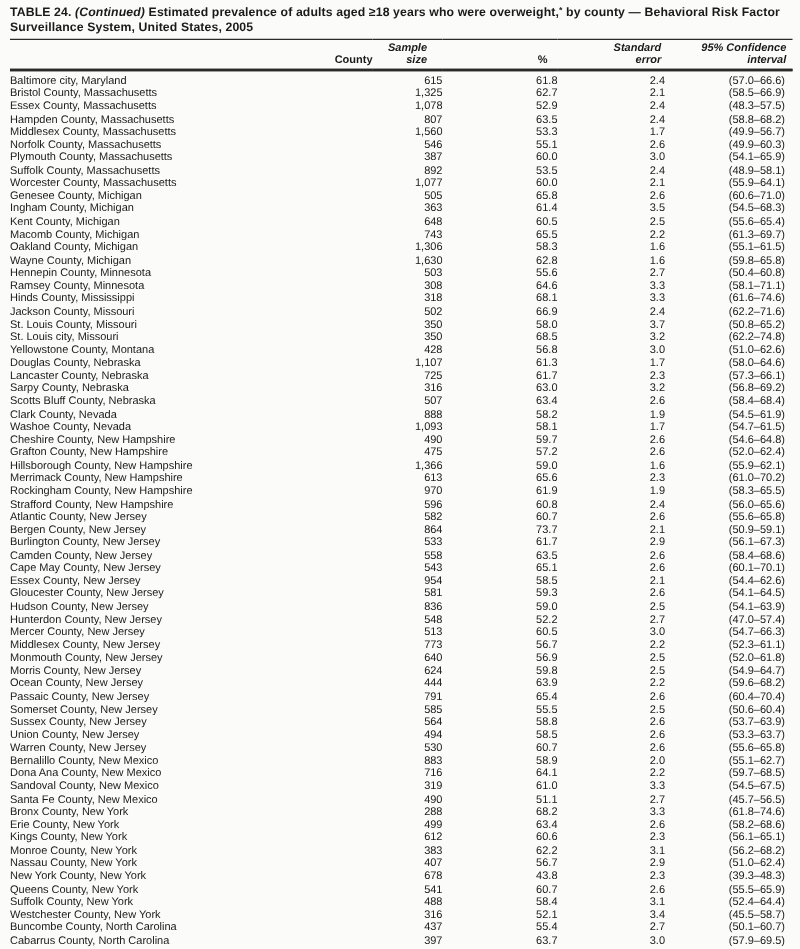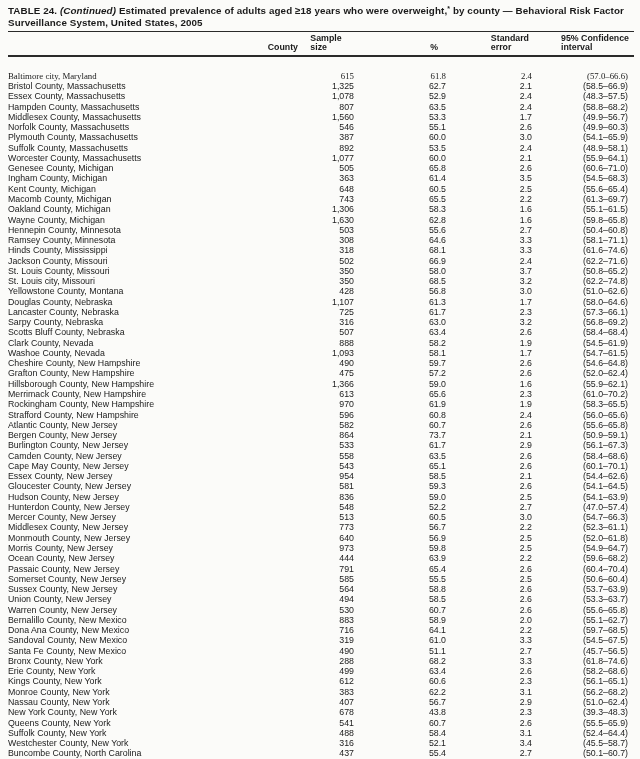--- a/index.html
+++ b/index.html
@@ -39,31 +39,31 @@
     padding: 2px 0 2px;
     vertical-align: bottom;
     border-top: 1px solid #2a2a2a;
     border-bottom: 2px solid #2a2a2a;
   }
   th.h-county { text-align: right; }
   th.h-sample { text-align: center; }
   th.h-pct    { text-align: right; padding-right: 8px; }
   th.h-se     { text-align: right; padding-right: 3px; margin-top: 20px; }
   th.h-ci     { text-align: right; padding-right: 5px; }
-  th .hdr2 { display: inline-block; text-align: left; }
+  th .hdr2 { display: inline-block; text-align: right; font-style: italic; }
   tbody { }
   tbody td {
     font-size: 8.8px;
     line-height: 10.26px;
     height: 10.26px;
     padding: 0;
     white-space: nowrap;
     overflow: hidden;
   }
-  tbody tr:first-child td { padding-top: 14px; font-family: Liberation Serif, serif; }
+  tbody tr:first-child td { padding-top: 2px; }
   td.c-county { text-align: left; }
   td.c-num    { text-align: right; }
   td.c-ci     { text-align: right; padding-right: 6px; }
 </style>
 </head>
 <body>
 
 <div class="page">
 
   <div class="title"><span>TABLE 24.</span> <span class="i">(Continued)</span> <span>Estimated prevalence of adults aged ≥18 years who were overweight,</span><sup>*</sup> <span>by county — Behavioral Risk Factor Surveillance System, United States, 2005</span></div>
@@ -455,21 +455,21 @@
     <tr>
       <td class="c-county">Monmouth County, New Jersey</td>
       <td class="c-num">640</td>
       <td class="c-num">56.9</td>
       <td class="c-num">2.5</td>
       <td class="c-ci">(52.0–61.8)</td>
     </tr>
 
     <tr>
       <td class="c-county">Morris County, New Jersey</td>
-      <td class="c-num">973</td>
+      <td class="c-num">624</td>
       <td class="c-num">59.8</td>
       <td class="c-num">2.5</td>
       <td class="c-ci">(54.9–64.7)</td>
     </tr>
 
     <tr>
       <td class="c-county">Ocean County, New Jersey</td>
       <td class="c-num">444</td>
       <td class="c-num">63.9</td>
       <td class="c-num">2.2</td>

